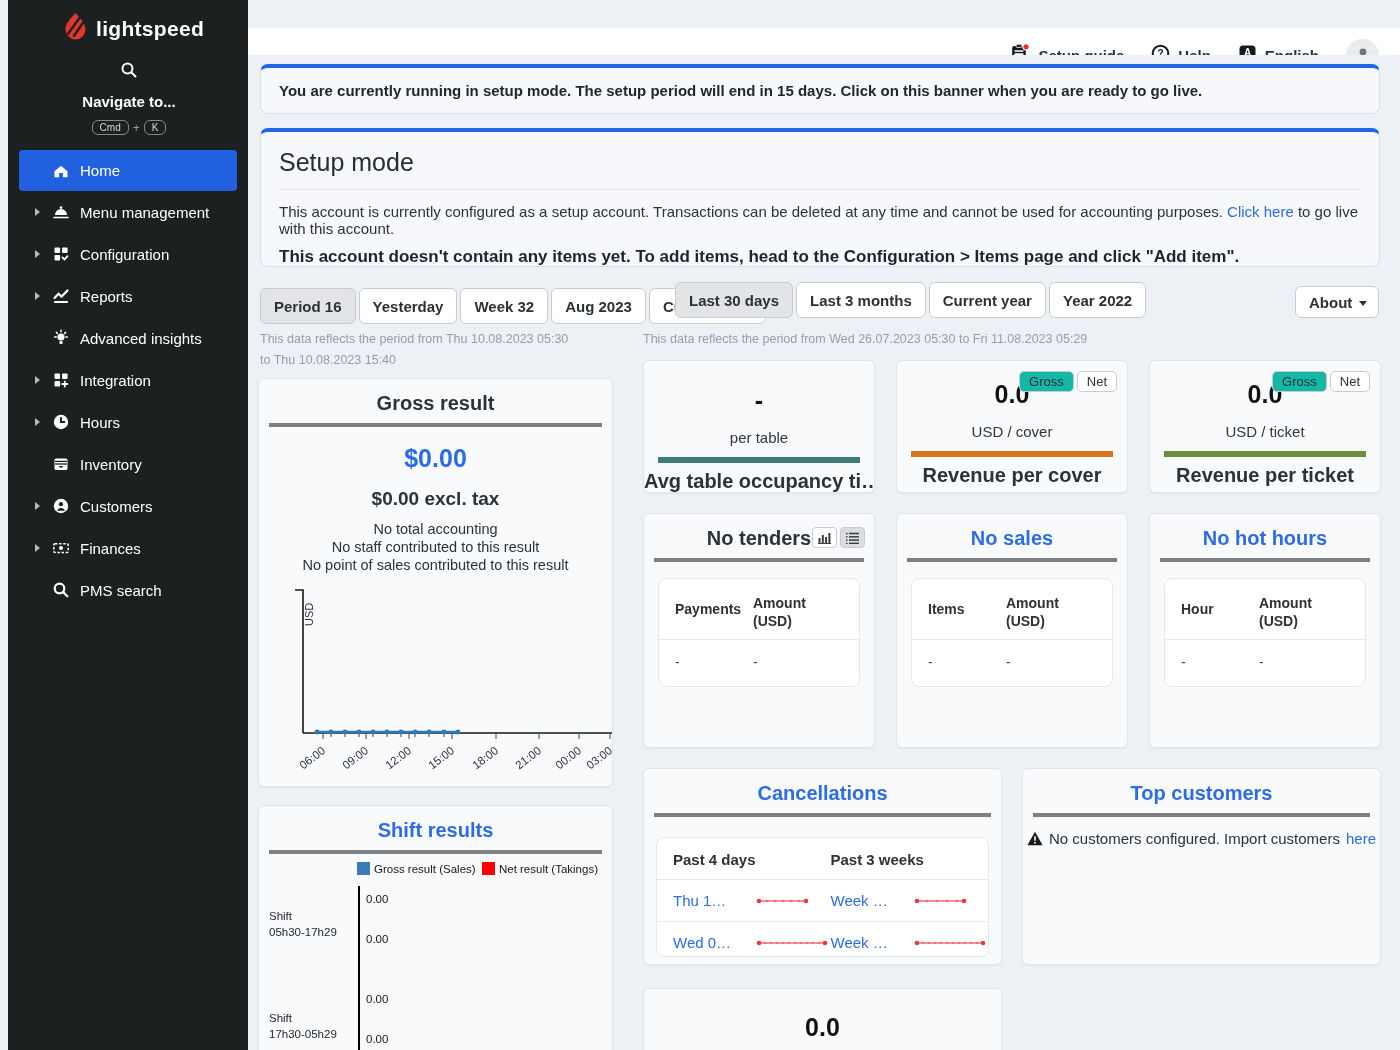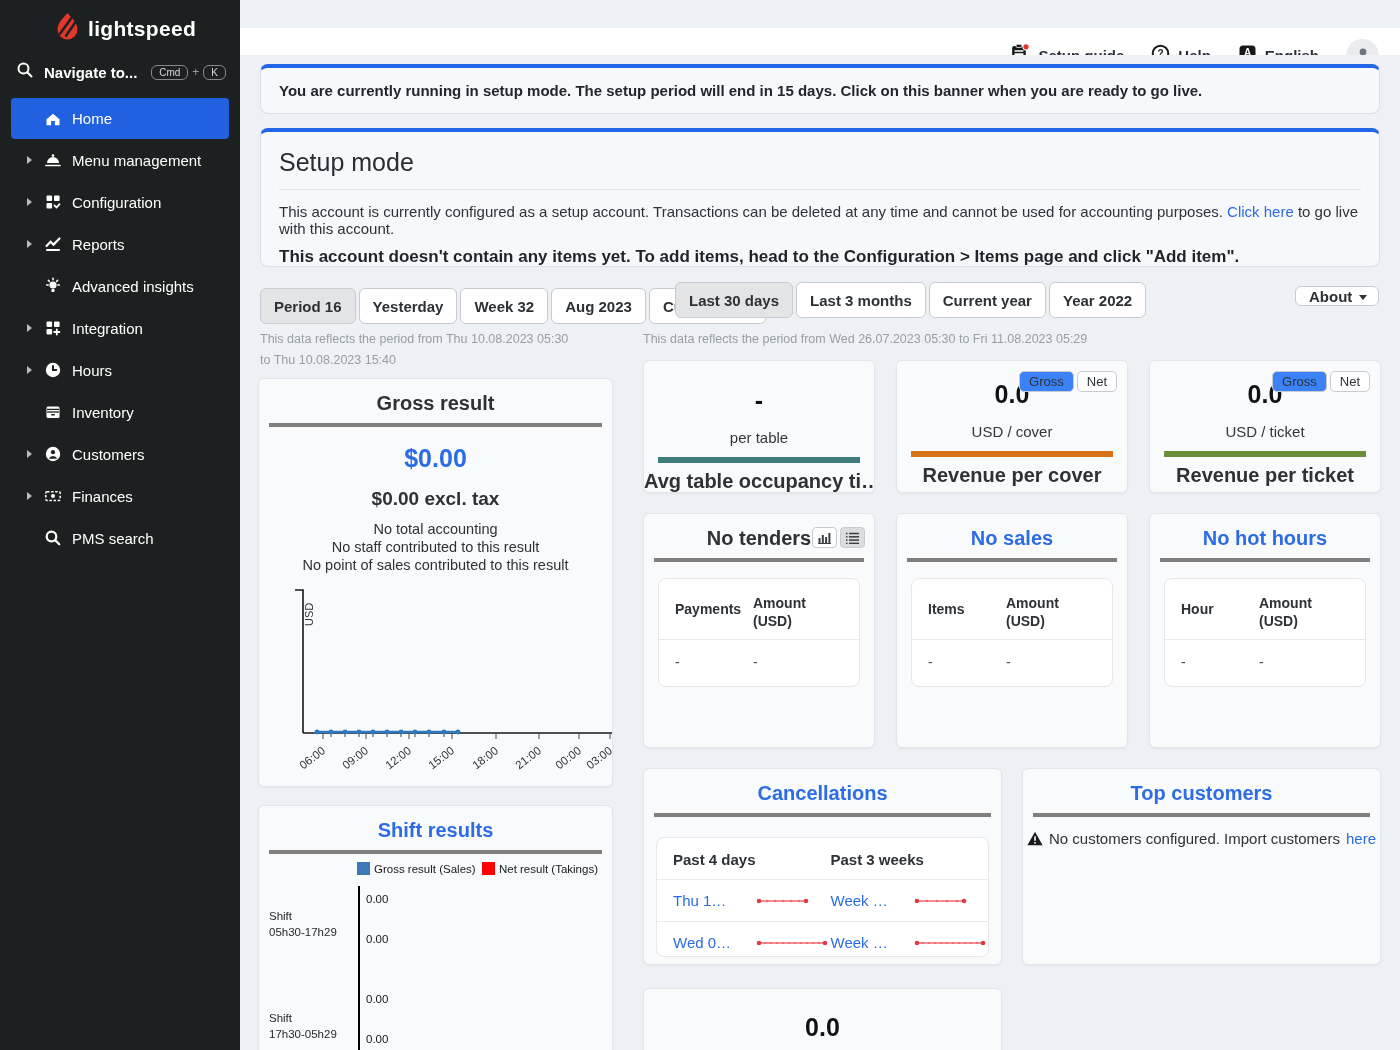--- a/index.html
+++ b/index.html
@@ -1,23 +1,23 @@
 <!DOCTYPE html>
 <html><head>
 <meta charset="utf-8">
 <style>
   * { margin:0; padding:0; box-sizing:border-box; }
   html,body { width:1400px; height:1050px; }
   body { position:relative; font-family:"Liberation Sans", sans-serif; background:#edf0f4; overflow:hidden; }
 
   
-  .sidebar { position:absolute; left:0; top:0; width:240px; height:1050px; background:#1d2020; z-index:5; }
+  .sidebar { position:absolute; left:8px; top:0; width:240px; height:1050px; background:#1d2020; z-index:5; }
   .logo-row { display:flex; align-items:center; gap:9px; padding:13px 0 0 56px; }
   .logo-text { color:#fff; font-size:21px; font-weight:700; letter-spacing:.3px; }
-  .nav-search { display:flex; align-items:center; margin:17px 14px 0 16px; gap:10px; color:#fff; cursor:pointer; }
+  .nav-search { display:flex; align-items:center; margin:17px 14px 0 16px; gap:10px; color:#fff; cursor:pointer;flex-direction:column; }
   .nav-search-label { font-size:15px; font-weight:600; flex:1; }
   .keys { display:flex; align-items:center; gap:4px; }
   .key { border:1px solid #86898c; border-radius:6px; padding:1px 7px; font-size:10px; color:#d8dadc; }
   .key-plus { color:#9a9ea1; font-size:12px; }
   .nav { margin-top:15px; }
   .nav-item { position:relative; height:42px; display:flex; align-items:center; color:#fff; font-size:15px; font-weight:500; cursor:pointer; }
   .chevron { position:absolute; left:27px; width:0; height:0; border-left:5px solid #b9bcbe; border-top:4px solid transparent; border-bottom:4px solid transparent; }
   .nav-icon { position:absolute; left:43px; width:20px; height:20px; display:flex; align-items:center; justify-content:center; }
   .nav-label { margin-left:72px; white-space:nowrap; }
   .nav-item.active { background:#2160df; border-radius:4px; margin:0 11px; height:41px; }
@@ -38,42 +38,42 @@
   .setup-card { left:20px; top:73px; width:1120px; height:139px; padding:16px 18px; }
   .setup-title { font-size:25px; font-weight:400; color:#2a2e33; }
   .setup-div { border-bottom:1px solid #dfe3e9; margin:12px 0 13px; }
   .setup-body { font-size:15px; color:#2e3237; }
   .lnk { color:#2b6be4; text-decoration:none; cursor:pointer; }
   .setup-bold { font-size:17px; font-weight:700; color:#1f2429; margin-top:10px; }
 
   .btn { height:36px; padding:0 13px; background:#fff; border:1px solid #c8ccd2; border-radius:6px; font-size:15px; font-weight:700; color:#2c3136; display:flex; align-items:center; cursor:pointer; }
   .btn.active { background:#e3e4e6; }
   .btn-row { display:flex; gap:3px; }
-  .about-btn { left:1055px; top:231px; width:84px; height:20px; justify-content:flex-start; gap:7px; position:absolute; }
+  .about-btn { left:1055px; top:231px; width:84px; height:32px; justify-content:flex-start; gap:7px; position:absolute; }
   .caret { width:0; height:0; border-top:5px solid #2c3136; border-left:4px solid transparent; border-right:4px solid transparent; margin-top:2px; }
   .reflect { font-size:12.5px; color:#989da6; line-height:1.7; }
 
   .card { position:absolute; background:#f8fafb; border:1px solid #e2e6eb; border-radius:6px; box-shadow:0 1px 2px rgba(27,31,35,.05); }
   .card-title { text-align:center; font-size:20px; font-weight:700; color:#2d3237; margin-top:13px; }
   .blue-t { color:#2e6ce5; cursor:pointer; }
   .gray-bar { height:4px; background:#7f7f7f; margin:8px 10px 0; }
 
   
   .gross-value { text-align:center; color:#2b6be6; font-size:25px; font-weight:700; margin-top:17px; }
   .gross-sub { text-align:center; font-size:19px; font-weight:700; color:#2d3237; margin-top:15px; }
   .gross-notes { text-align:center; font-size:14.5px; color:#2d3237; margin-top:11px; line-height:1.24; }
 
   
   .m-value { text-align:center; font-size:25px; font-weight:700; color:#0f1113; }
   .m-unit { text-align:center; font-size:15px; color:#33373c; margin-top:14px; }
   .m-accent { height:6px; margin:11px 14px 0; }
   .m-title { text-align:center; font-size:20px; font-weight:700; color:#2d3237; margin-top:7px; white-space:nowrap; overflow:hidden; }
   .toggle { position:absolute; top:10px; right:10px; display:flex; gap:3px; }
   .pill { font-size:13px; padding:2px 9px; border:1px solid #c8ccd2; border-radius:5px; background:#fff; color:#2c3136; cursor:pointer; }
-  .pill.sel { background:#3b82f6; }
+  .pill.sel { background:#14b8a6; }
 
   
   .mini-btns { position:absolute; right:9px; top:13px; display:flex; gap:3px; }
   .mini { width:25px; height:21px; border:1px solid #c8ccd2; border-radius:4px; background:#fff; display:flex; align-items:center; justify-content:center; cursor:pointer; }
   .mini.sel { background:#dcdddf; }
   .inner { margin:16px 14px 0; background:#fff; border:1px solid #e5e7eb; border-radius:8px; overflow:hidden; }
   .tbl-head { display:flex; padding:15px 14px 9px 16px; border-bottom:1px solid #e8eaee; }
   .tbl-head .c1 { flex:1; font-size:14px; font-weight:700; color:#2d3237; padding-top:7px; }
   .tbl-head .c2 { width:92px; font-size:14px; font-weight:700; color:#2d3237; line-height:1.3; }
   .tbl-row { display:flex; padding:14px 14px 16px 16px; }

